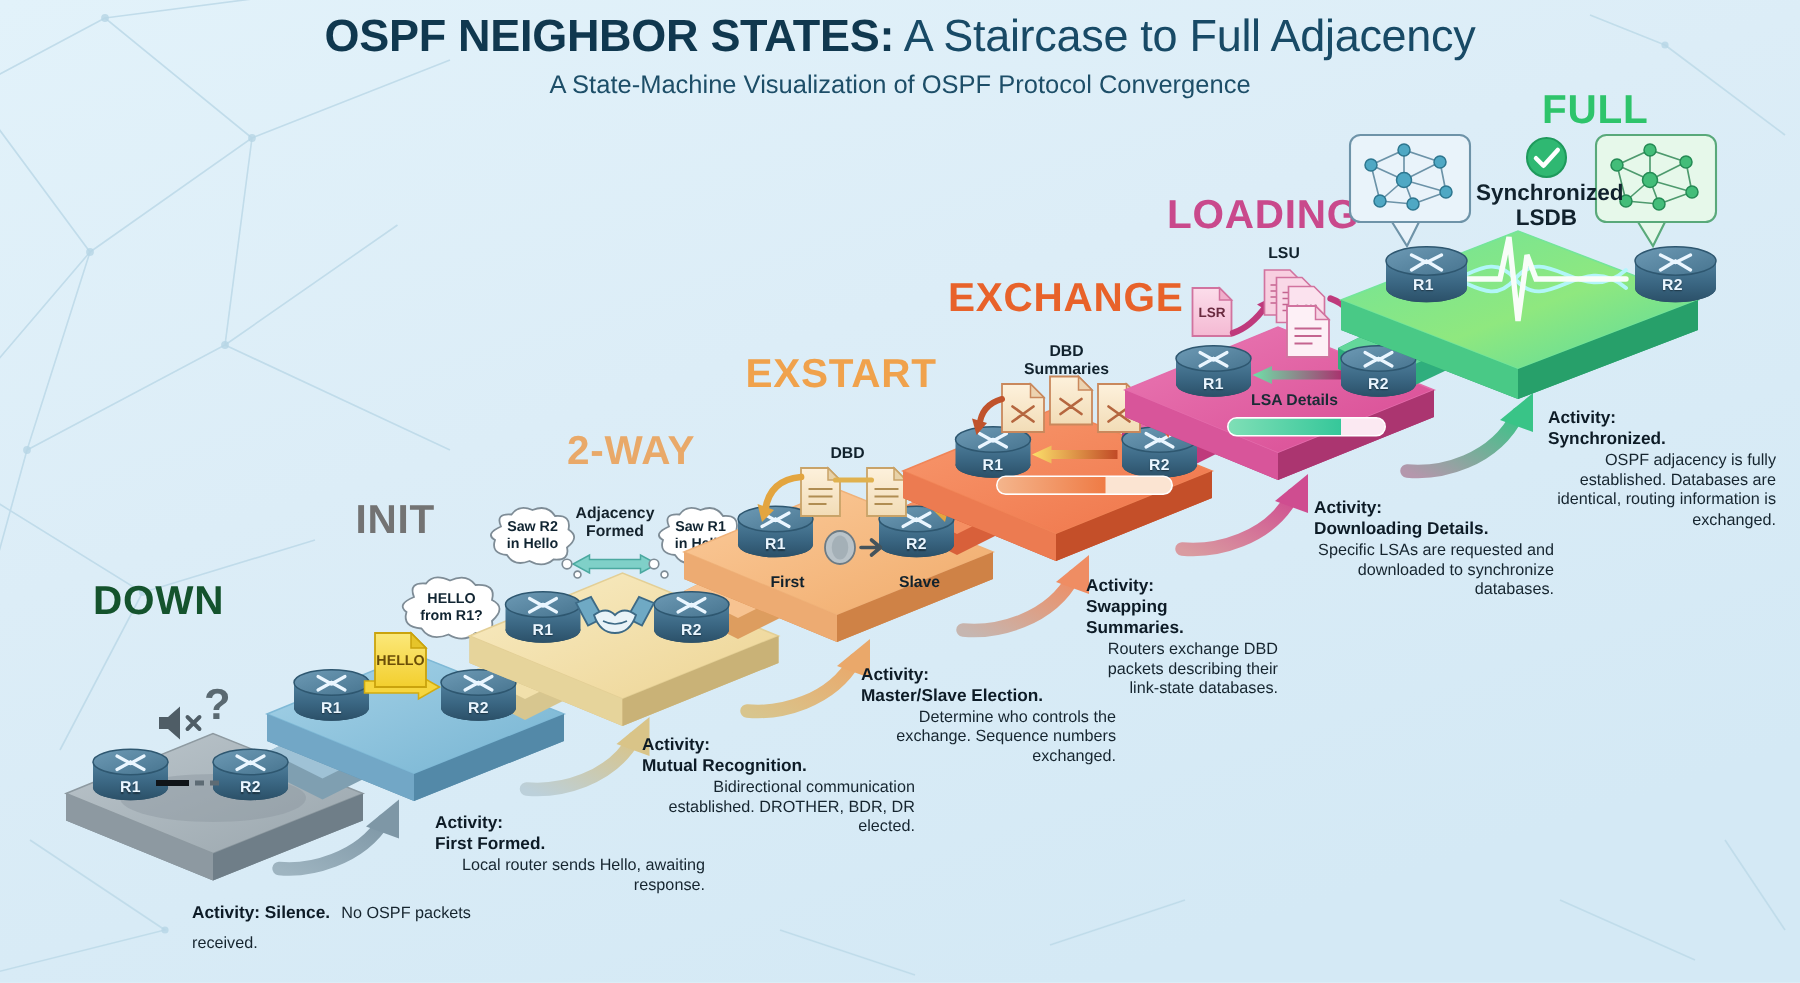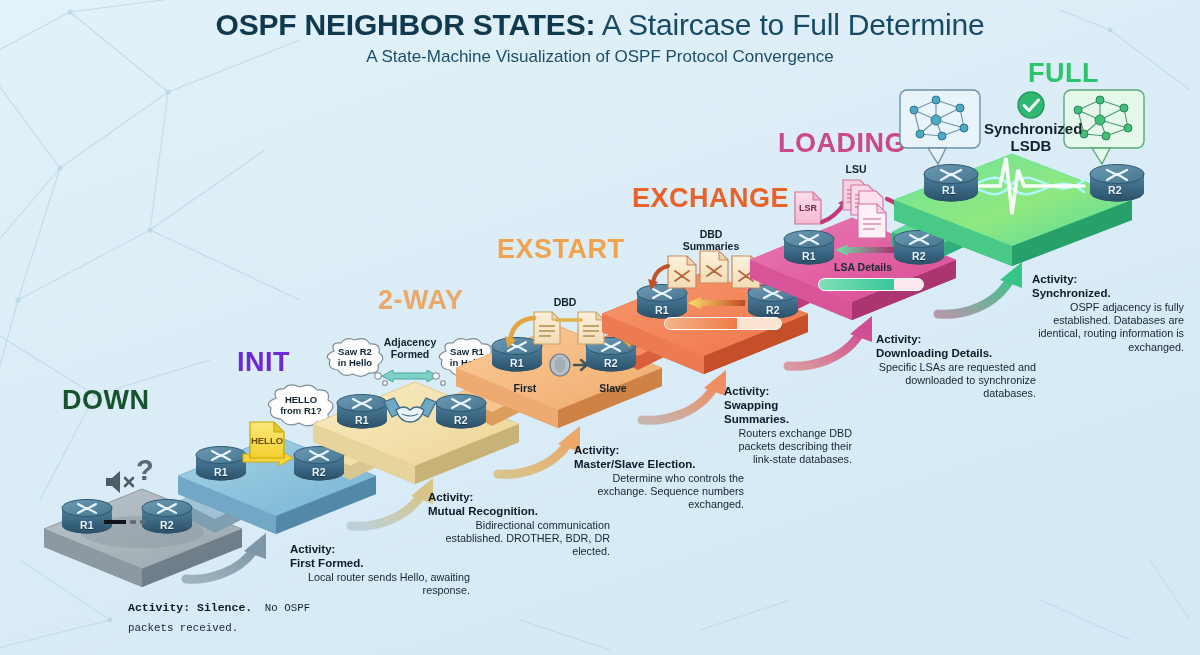--- a/index.html
+++ b/index.html
@@ -103,21 +103,21 @@
       <circle cx="95" cy="395" r="2.4"></circle>
     <circle cx="110" cy="620" r="2.4"></circle>
       <circle cx="1110" cy="30" r="2.4"></circle>
   </g>
 </svg>
 
 <div id="stage">
 
   <div class="abs" id="header">
     <div id="title">
-      <span class="t-lead">OSPF NEIGHBOR STATES:</span><span class="t-rest"> A Staircase to Full Determine</span>
+      <span class="t-lead">OSPF NEIGHBOR STATES:</span><span class="t-rest"> A Staircase to Full Adjacency</span>
     </div>
     <div id="subtitle">A State-Machine Visualization of OSPF Protocol Convergence</div>
   </div>
 
   <svg width="0" height="0" style="position:absolute" aria-hidden="true">
     <defs>
       <linearGradient id="gRouterBody" x1="0" y1="0" x2="0" y2="1">
         <stop offset="0%" stop-color="#4f7f9c"></stop>
           <stop offset="55%" stop-color="#3a6682"></stop>
           <stop offset="100%" stop-color="#2b5068"></stop>
@@ -237,26 +237,26 @@
     <defs>
         <linearGradient id="arrDown" x1="0" y1="1" x2="1" y2="0">
       <stop offset="0%" stop-color="#9eb4c0"></stop>
           <stop offset="100%" stop-color="#7e97a6"></stop>
         </linearGradient>
       </defs>
     <path d="M6 54 C26 56 60 48 76 22" stroke="url(#arrDown)" stroke-width="9" fill="none" stroke-linecap="round"></path>
     <path d="M64 26 L86 8 L86 34 Z" fill="#7e97a6"></path>
   </svg>
 
-  <div class="activity inline" style="left:128px;top:598px;width:200px;font-family:Liberation Mono, monospace;">
+  <div class="activity inline" style="left:128px;top:598px;width:200px;">
     <span class="a-head">Activity: Silence.</span>
     <div class="a-body">No OSPF packets received.</div>
   </div>
 
-  <div class="state-label abs" style="left:237px;top:331px;color:#6d28d9;margin-top:16px;">INIT</div>
+  <div class="state-label abs" style="left:237px;top:331px;color:#737373;">INIT</div>
 
   <div class="plat" style="left:172px;top:432px;">
     <svg width="210" height="110" viewBox="0 0 210 110">
       <path d="M6 44 L104 4 L204 44 L204 62 L104 102 L6 62 Z" fill="#5f93b1"></path>
       <path d="M6 44 L104 4 L204 44 L104 84 Z" fill="url(#pInitTop)" stroke="#7fb9d6" stroke-width="1"></path>
       <path d="M6 44 L104 84 L104 102 L6 62 Z" fill="#72a7c6"></path>
       <path d="M104 84 L204 44 L204 62 L104 102 Z" fill="#5389a8"></path>
     </svg>
   </div>
   <div class="plat" style="left:310px;top:402px;">

